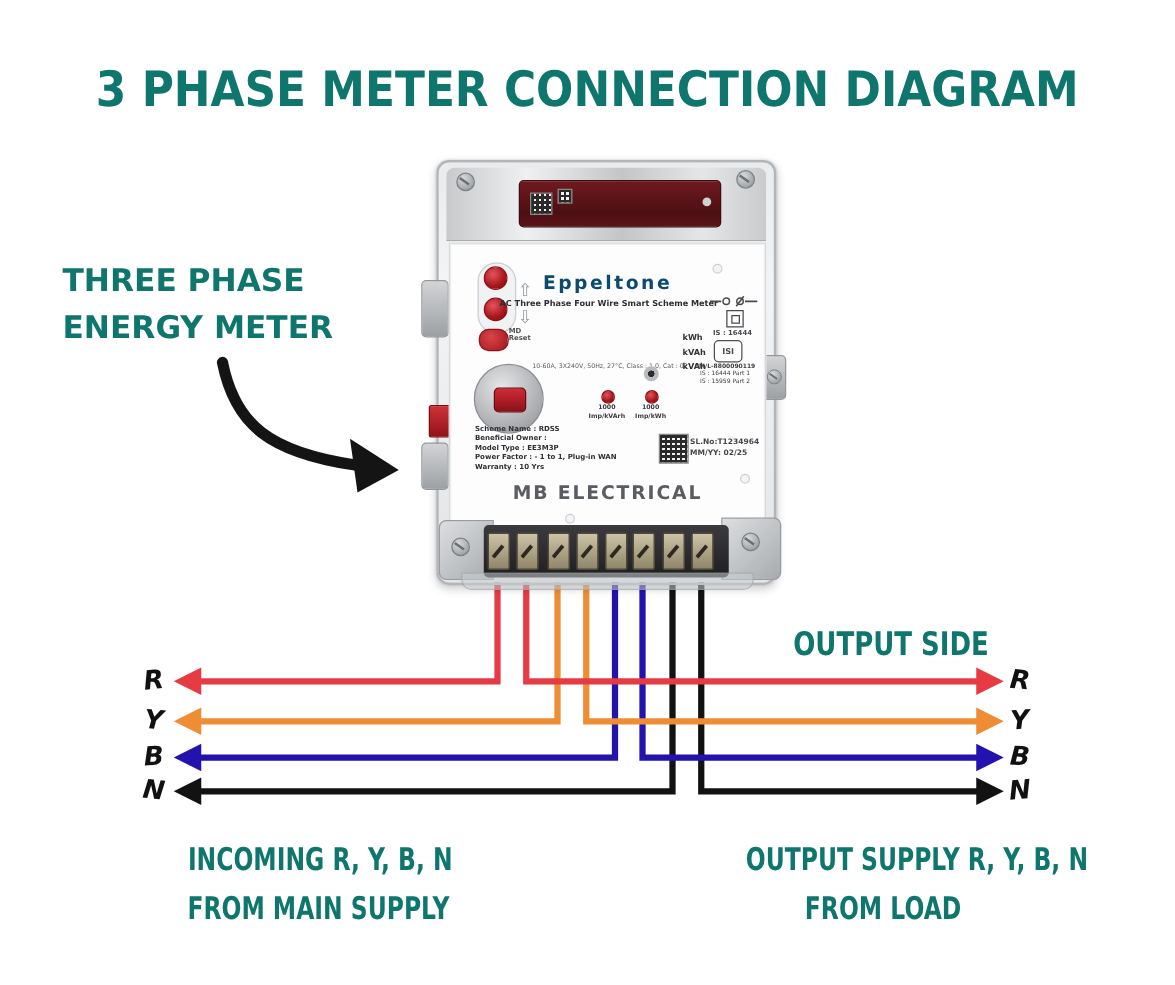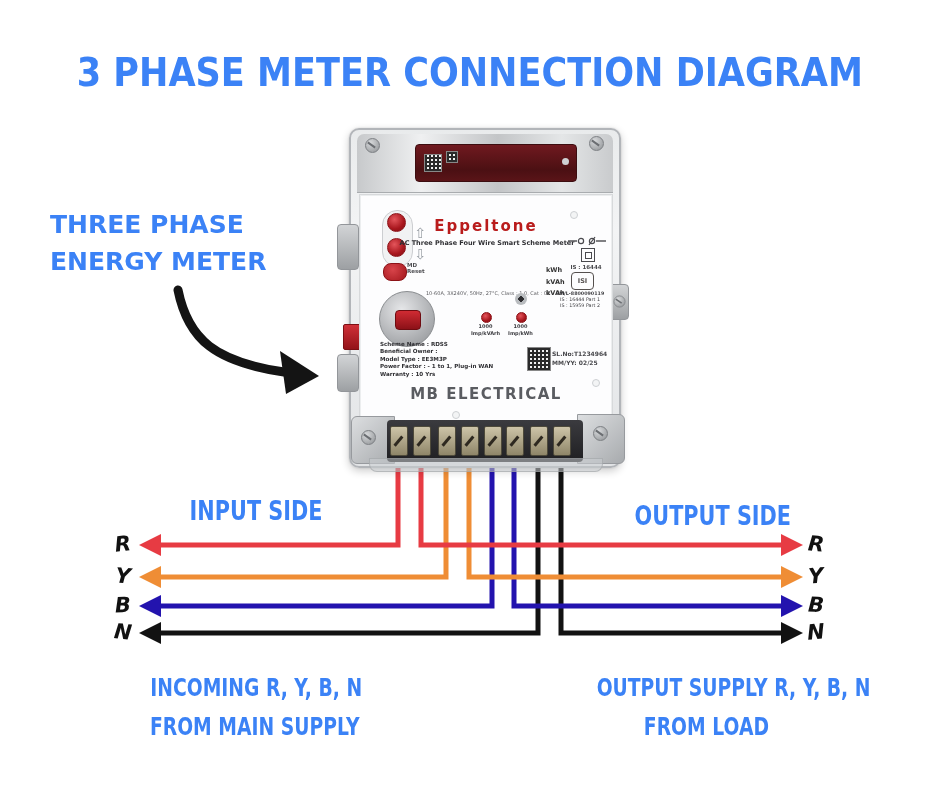--- a/index.html
+++ b/index.html
@@ -1,19 +1,19 @@
 <!DOCTYPE html>
 <html><head>
 <meta charset="utf-8">
 <style>
   html,body{margin:0;padding:0;background:#fff;}
   #canvas{position:relative;width:940px;height:788px;background:#ffffff;overflow:hidden;
           font-family:"DejaVu Sans",sans-serif;color:#111;}
   .abs{position:absolute;}
-  .hand{font-weight:700;color:#3b82f6;}
+  .hand{font-weight:700;color:#0f766e;}
   .sx{display:inline-block;transform:scaleX(.75);transform-origin:center;white-space:nowrap;}
   .sx80{display:inline-block;transform:scaleX(.8);transform-origin:center;white-space:nowrap;}
   .sx90{display:inline-block;transform:scaleX(.9);transform-origin:center;white-space:nowrap;}
   .title{left:0;top:50px;width:940px;text-align:center;font-size:39px;letter-spacing:0;}
   .callout{left:50px;top:206px;width:240px;text-align:left;font-size:25px;line-height:37px;}
   .side-label{font-size:26px;text-align:center;}
   .caption{font-size:25px;line-height:39px;text-align:center;}
   .phase-letter{width:30px;height:26px;text-align:center;font-size:21px;font-weight:700;
                 font-style:italic;z-index:5;}
   
@@ -30,21 +30,21 @@
                           repeating-linear-gradient(90deg,#2a2a2a 0 2px,#f2f2f2 2px 4px);
          border:1px solid #888;}
   .screwhead{width:13px;height:13px;border-radius:50%;
              background:radial-gradient(circle at 35% 30%,#d8dadc,#8e9194);
              border:1px solid #7d8084;}
   .screwhead:after{content:"";position:absolute;left:1px;top:5px;width:9px;height:2px;
                    background:#6b6e72;transform:rotate(35deg);}
   .m-face{left:14px;top:66px;width:252px;height:240px;background:#fdfdfe;
           border:1px solid #d7d9db;box-shadow:inset 0 0 0 1px #eceeef;}
   .brand{left:0;top:22px;width:252px;text-align:center;font-size:15px;font-weight:700;
-         letter-spacing:2px;color:#b91c1c;}
+         letter-spacing:2px;color:#0c4a6e;}
   .pill{left:22px;top:15px;width:29px;height:55px;border-radius:15px;background:#f1f2f3;
         border:1px solid #ccced1;}
   .rled{border-radius:50%;background:radial-gradient(circle at 38% 32%,#e4555b,#a8161d 60%,#7c0f14);
         border:1px solid #8c1217;}
   .updown{left:52px;top:28px;font-size:14px;line-height:21px;color:#989ea4;text-align:center;width:16px;}
   .md-btn{left:23px;top:68px;width:22px;height:16px;border-radius:8px;
           background:radial-gradient(circle at 40% 35%,#d8444a,#a3161c);border:1px solid #8c1217;}
   .md-label{left:47px;top:67px;width:22px;font-size:5.5px;line-height:6px;font-weight:700;color:#4e4e52;}
   .big-btn{left:19px;top:96px;width:54px;height:54px;border-radius:50%;
            background:radial-gradient(circle at 40% 33%,#e6e7e9,#aeb0b3 62%,#8d8f92);
@@ -135,23 +135,20 @@
 
   <div class="abs hand title lbl3">
     <span class="sx90">3 PHASE METER CONNECTION DIAGRAM</span>
   </div>
 
   <div class="abs hand callout lbl3">
     <div>THREE PHASE</div>
     <div>ENERGY METER</div>
   </div>
 
-  <div class="abs hand side-label lbl3" style="left:146px;top:496px;width:220px;">
-    <span class="sx80">INPUT SIDE</span>
-  </div>
   <div class="abs hand side-label lbl3" style="left:603px;top:481px;width:220px;margin-top:20px;">
     <span class="sx80">OUTPUT SIDE</span>
   </div>
 
   <div class="abs phase-letter" style="left:108px;top:532px;transform:rotate(-6deg);">R</div>
   <div class="abs phase-letter" style="left:108px;top:564px;transform:rotate(4deg);">Y</div>
   <div class="abs phase-letter" style="left:108px;top:593px;transform:rotate(-3deg);">B</div>
   <div class="abs phase-letter" style="left:108px;top:620px;transform:rotate(6deg);">N</div>
 
   <div class="abs phase-letter" style="left:801px;top:532px;transform:rotate(5deg);">R</div>

